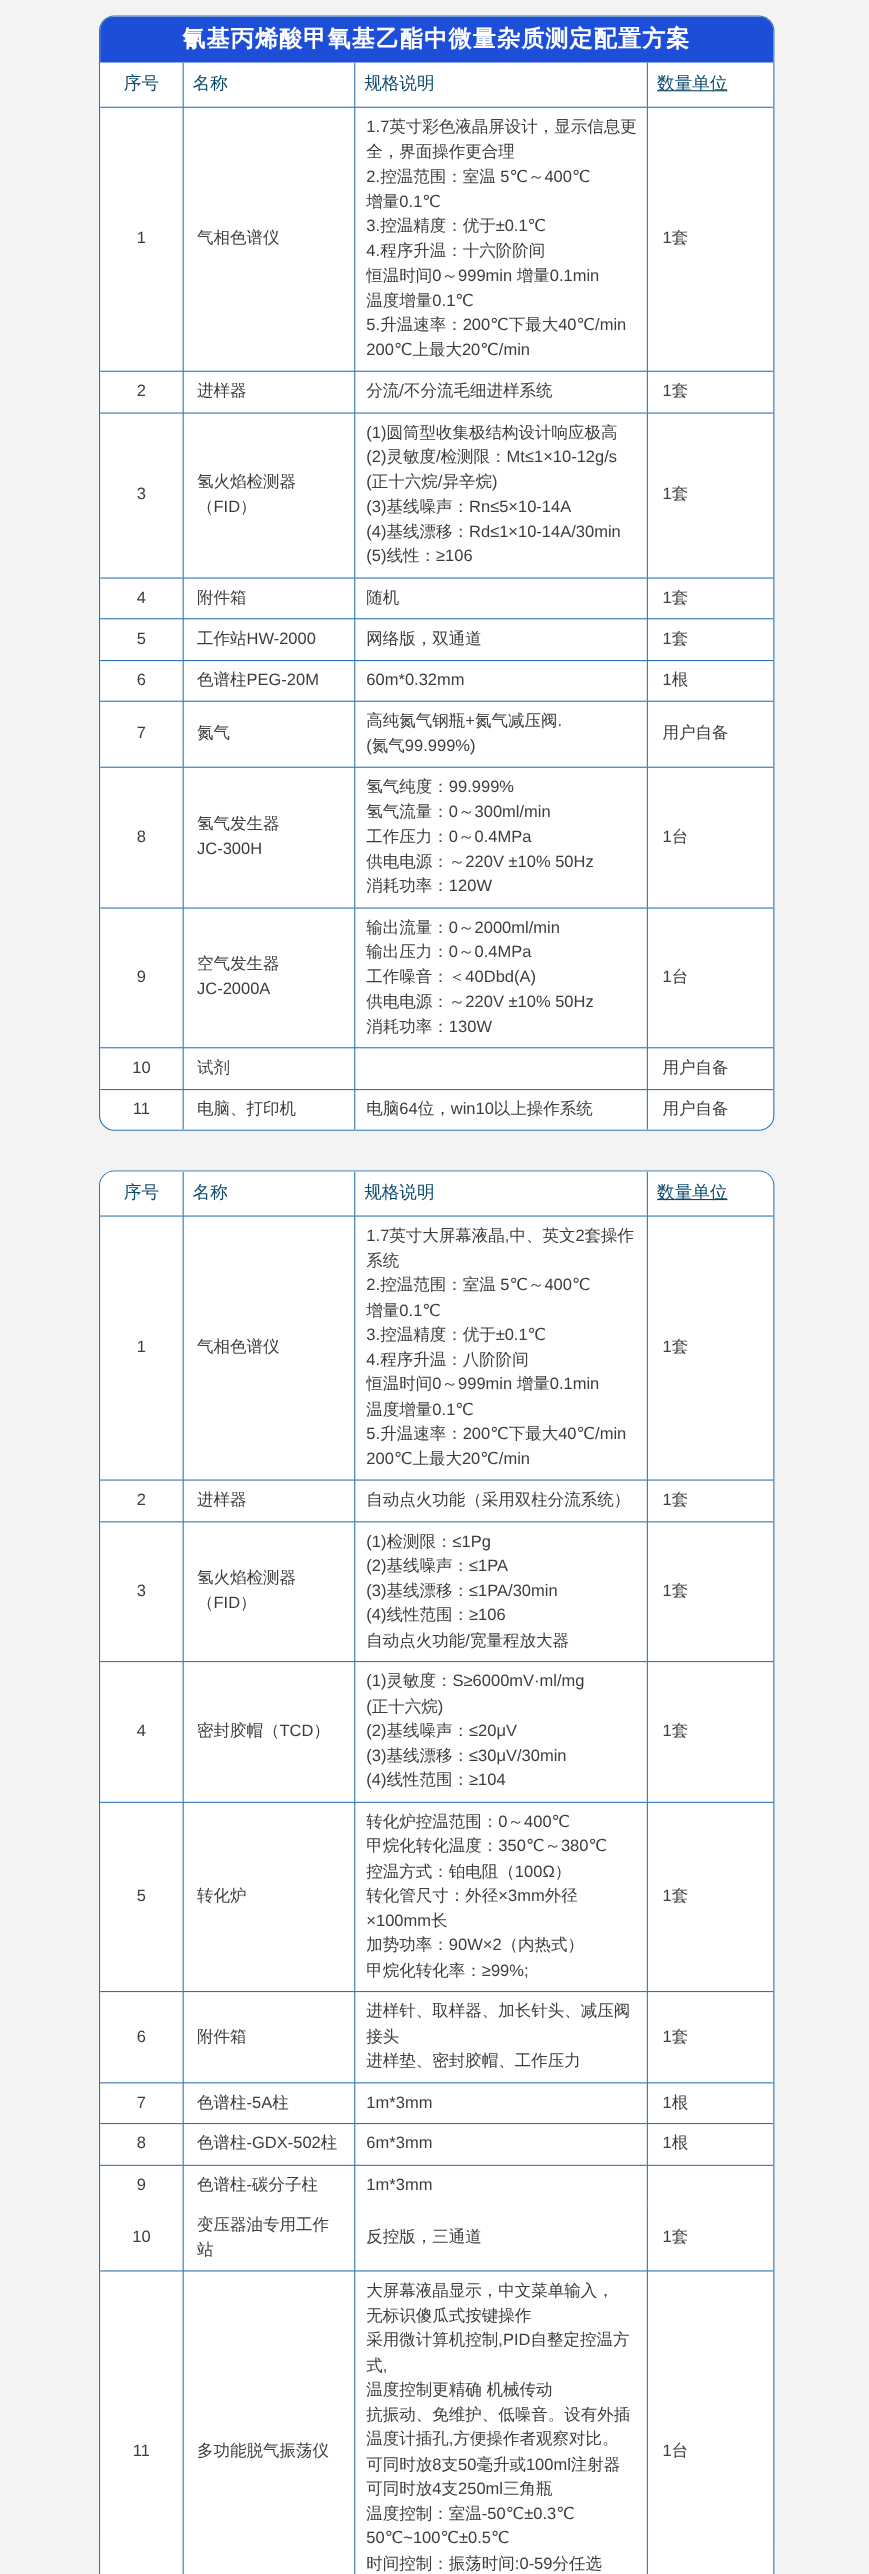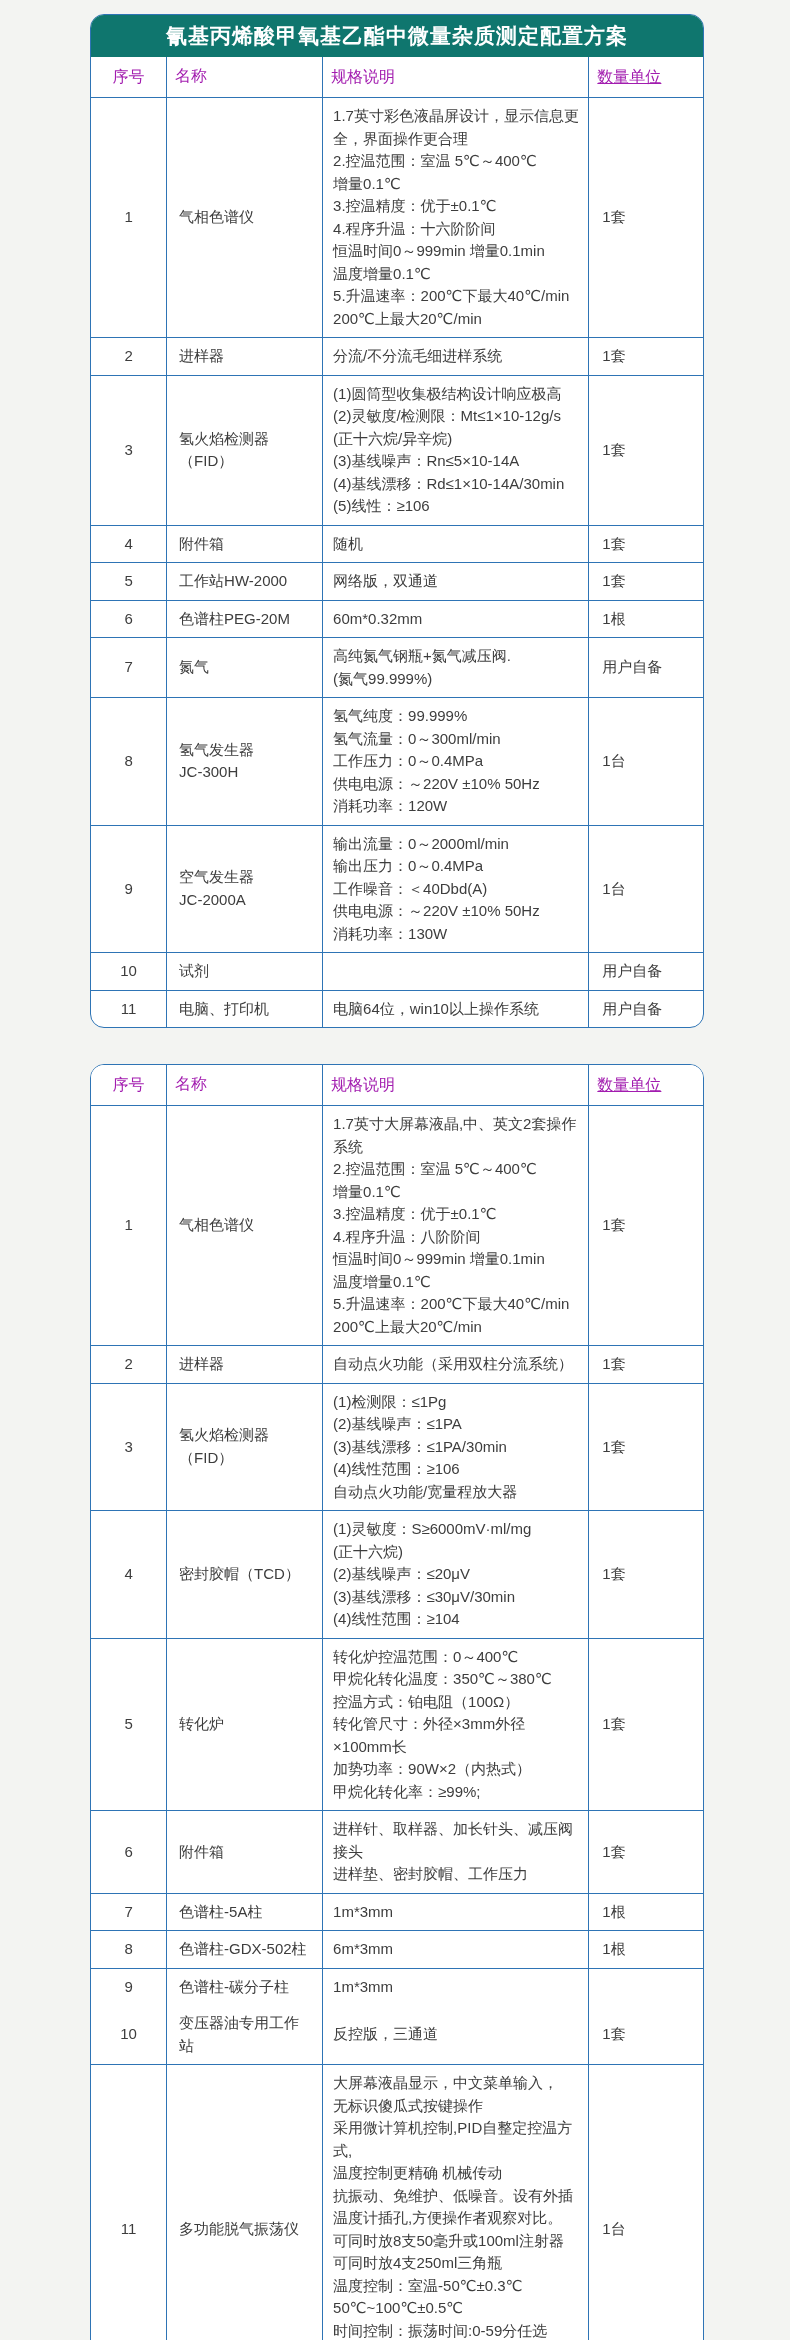--- a/index.html
+++ b/index.html
@@ -14,21 +14,21 @@
   .card{
     width:612px;
     margin:0 auto 0 90px;
     border:1px solid #2e74b5;
     border-radius:14px;
     overflow:hidden;
     background:#ffffff;
   }
   .card + .card{margin-top:36px;}
   .title-bar{
-    background:#0f766e;
+    background:#1d4ed8;
     color:#ffffff;
     text-align:center;
     font-weight:bold;
     font-size:21px;
     letter-spacing:1px;
     padding:8px 6px 9px 6px;
     line-height:1.2;
   }
   table{
     width:100%;
@@ -44,26 +44,26 @@
     line-height:1.5;
     padding:7px 8px;
     word-wrap:break-word;
   }
   th:first-child,td:first-child{border-left:none;}
   thead th{border-top:none;}
   thead th{
     font-size:16px;
     font-weight:500;
     text-align:left;
-    color:#a21caf;
+    color:#0c4a6e;
     padding:8px 8px;
     background:#ffffff;
   }
   .col-no{width:11%;}
-  .col-name{width:25.5%;font-family:Liberation Mono, monospace;}
+  .col-name{width:25.5%;}
   .col-spec{width:45.5%;}
   .col-qty{width:18%;text-decoration:underline;}
   th.col-no{text-align:center;}
   td.cell-no{text-align:center;}
   td.cell-name{white-space:pre-line;padding-left:12px;}
   td.cell-spec{white-space:pre-line;padding-left:10px;}
   td.cell-qty{padding-left:13px;margin-top:12px;}
   tr.merge-above td{border-top:none;}
 </style>
 </head>

